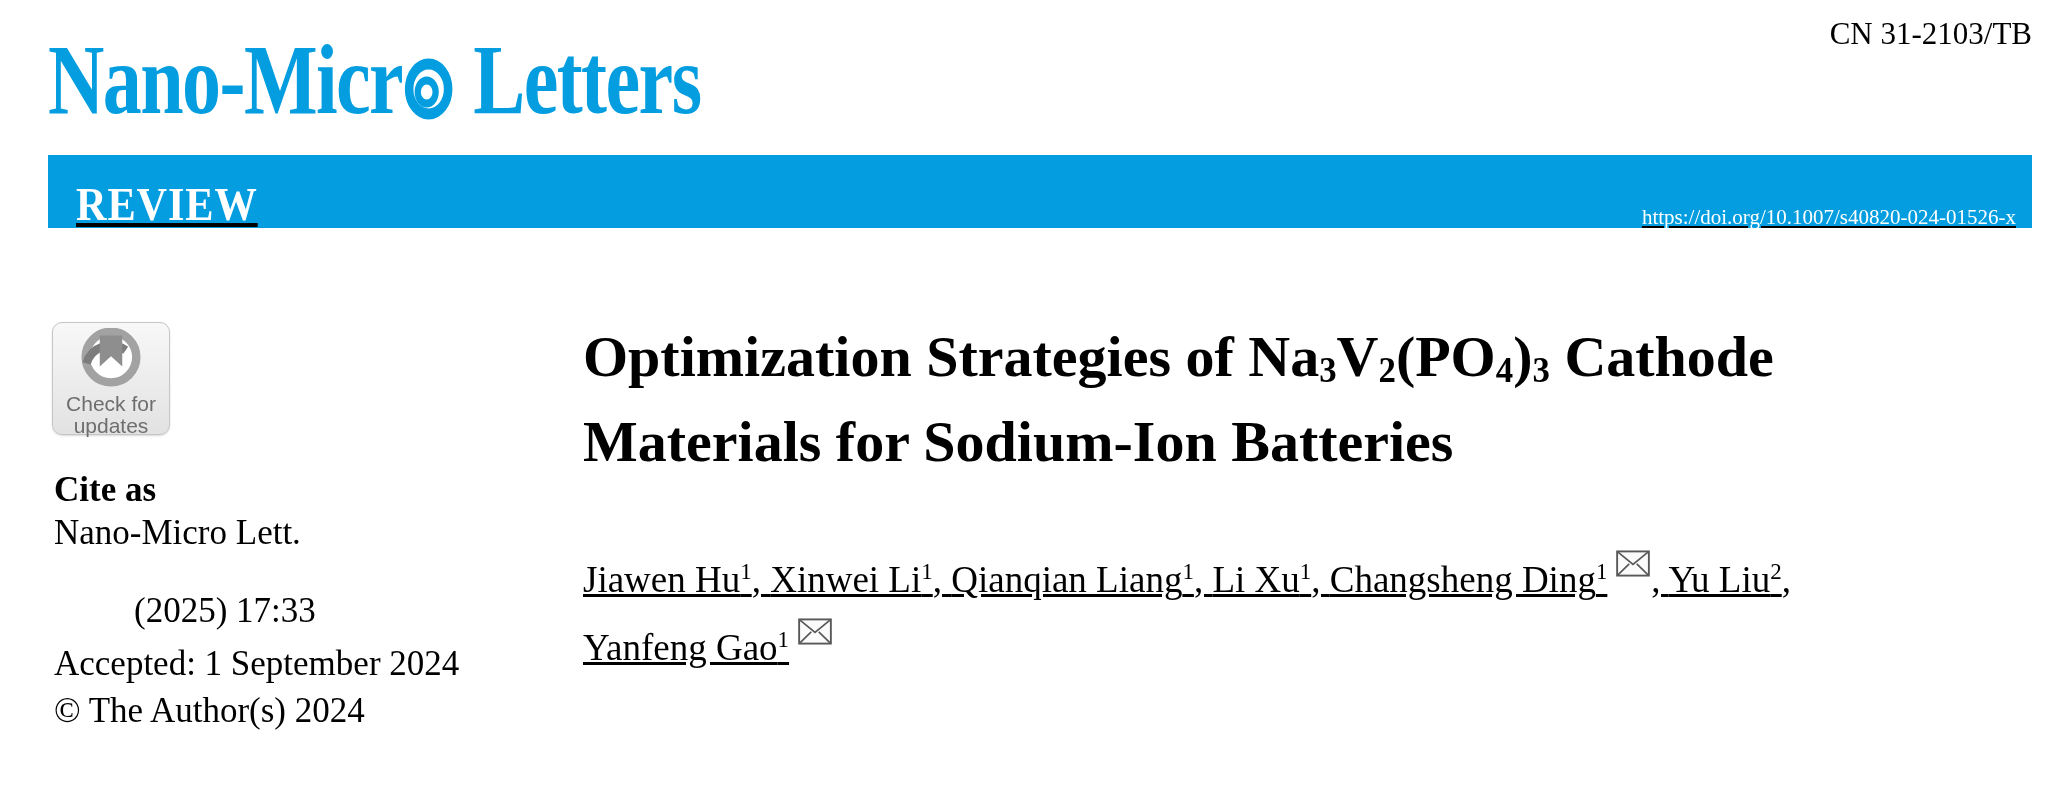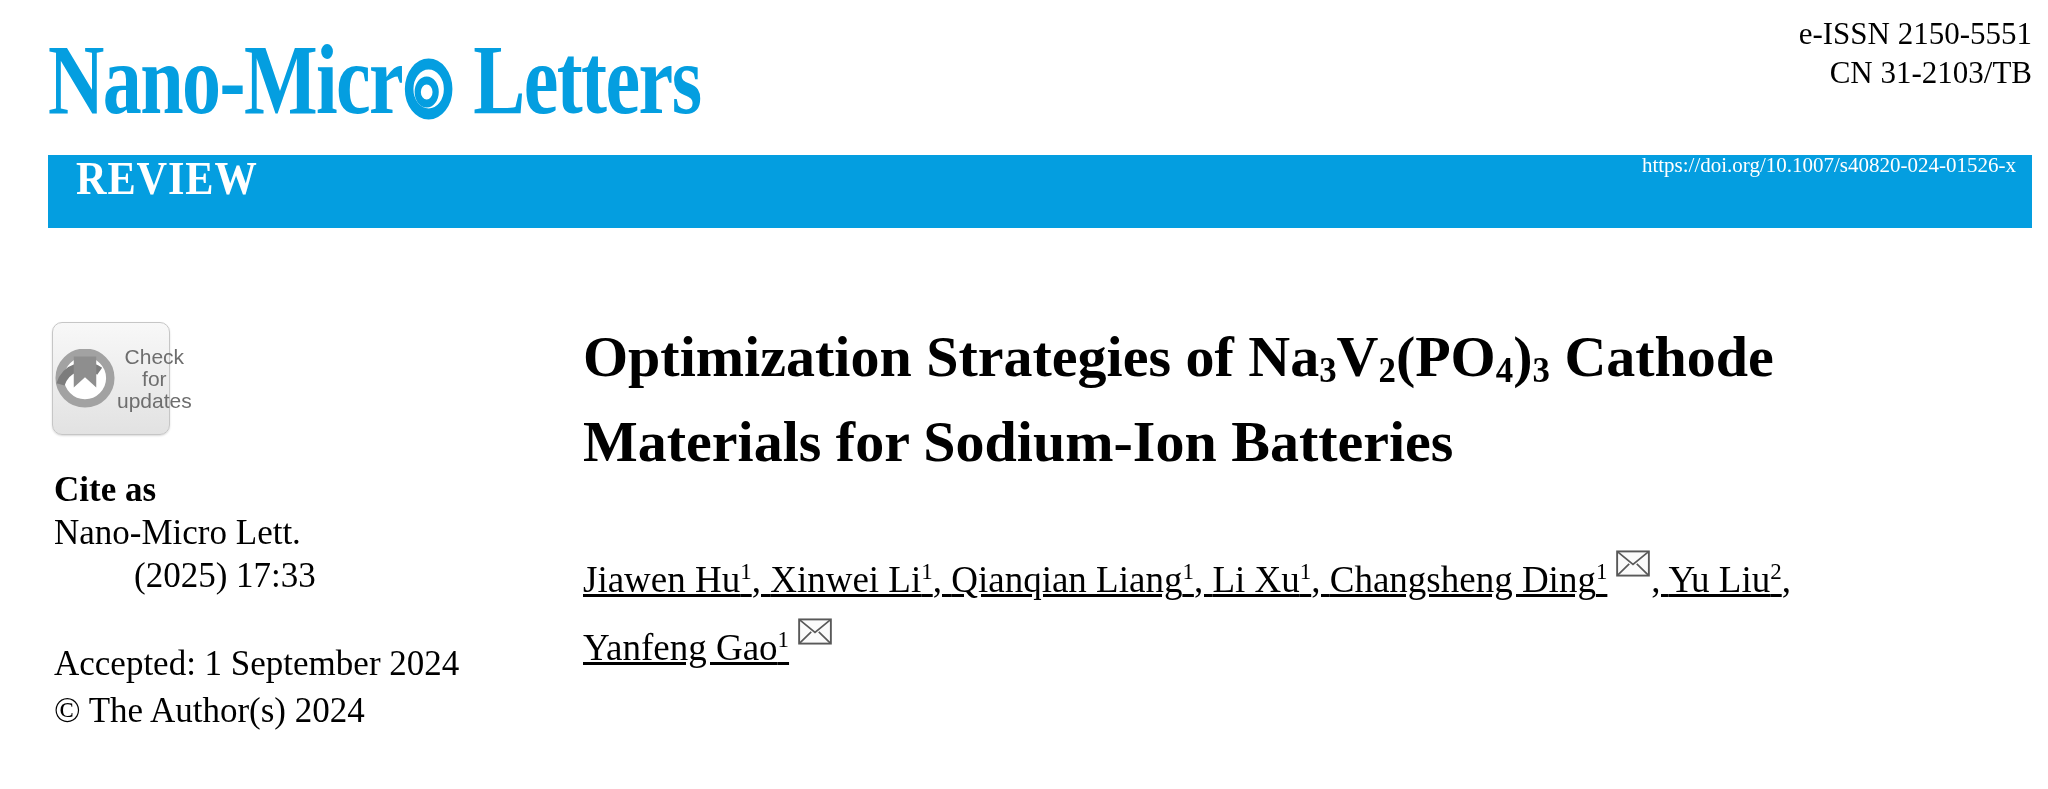--- a/index.html
+++ b/index.html
@@ -39,57 +39,58 @@
   .issn-block{
     position:absolute;right:16px;top:14px;
     text-align:right;
     font-size:31px;line-height:39px;
   }
   
   .banner{
     position:absolute;left:48px;top:155px;
     width:1984px;height:73px;
     background:var(--blue);
-    display:flex;align-items:flex-start;justify-content:space-between;
+    display:flex;align-items:flex-end;justify-content:space-between;
     padding:0 16px 0 28px;
+    text-decoration:underline;
   }
   .banner .review{
     color:#fff;font-weight:bold;font-size:47px;
     letter-spacing:1px;line-height:1;
     display:inline-block;
     transform:scaleX(0.9);transform-origin:left center;
   }
   .banner .doi{
     color:#fff;font-size:21px;line-height:1;
     text-decoration:none;
   }
   
   .crossmark{
     position:absolute;left:52px;top:322px;
     width:118px;height:113px;
     border:1px solid #c6c6c6;border-radius:10px;
     background:linear-gradient(#f8f8f8,#e2e2e2);
     box-shadow:0 1px 2px rgba(0,0,0,0.15);
-    display:flex;flex-direction:row;align-items:center;
+    display:flex;flex-direction:column;align-items:center;
     cursor:pointer;
   }
   .crossmark svg{margin-top:5px;}
   .crossmark .cm-text{
     font-family:"Liberation Sans", sans-serif;
     font-size:21px;line-height:22px;
     color:var(--badge-gray);
     text-align:center;margin-top:1px;
   }
   
   .cite-block{
     position:absolute;left:54px;top:468px;
     font-size:35px;line-height:43px;
   }
   .cite-heading{font-weight:bold;}
-  .cite-volume{padding-left:80px;}
+  .cite-volume{padding-left:80px;margin-top:35px;}
   .dates-block{
     position:absolute;left:54px;top:640px;
     font-size:35px;line-height:47px;
   }
   
   .article-title{
     position:absolute;left:583px;top:318px;
     width:1420px;
     font-size:58px;font-weight:bold;line-height:77px;
     letter-spacing:0px;
@@ -123,21 +124,20 @@
   <div class="logo">
     <span class="logo-text">
       <span>Nano-Micr</span><span class="swirl"><svg width="64" height="66" viewBox="0 0 64 66">
             <circle cx="32" cy="33" r="25" fill="none" stroke="#049EE0" stroke-width="11"></circle>
             <circle cx="29.5" cy="36" r="11.5" fill="none" stroke="#049EE0" stroke-width="8"></circle>
           </svg></span><span> Letters</span>
     </span>
   </div>
 
   <div class="issn-block">
-    <div>e-ISSN 2150-5551</div>
     <div>CN 31-2103/TB</div>
   </div>
 
   <div class="banner">
     <span class="review">REVIEW</span>
     <a class="doi" href="#">https://doi.org/10.1007/s40820-024-01526-x</a>
   </div>
 
   <div class="crossmark">
     <span><svg width="64" height="60" viewBox="0 0 68 64">

